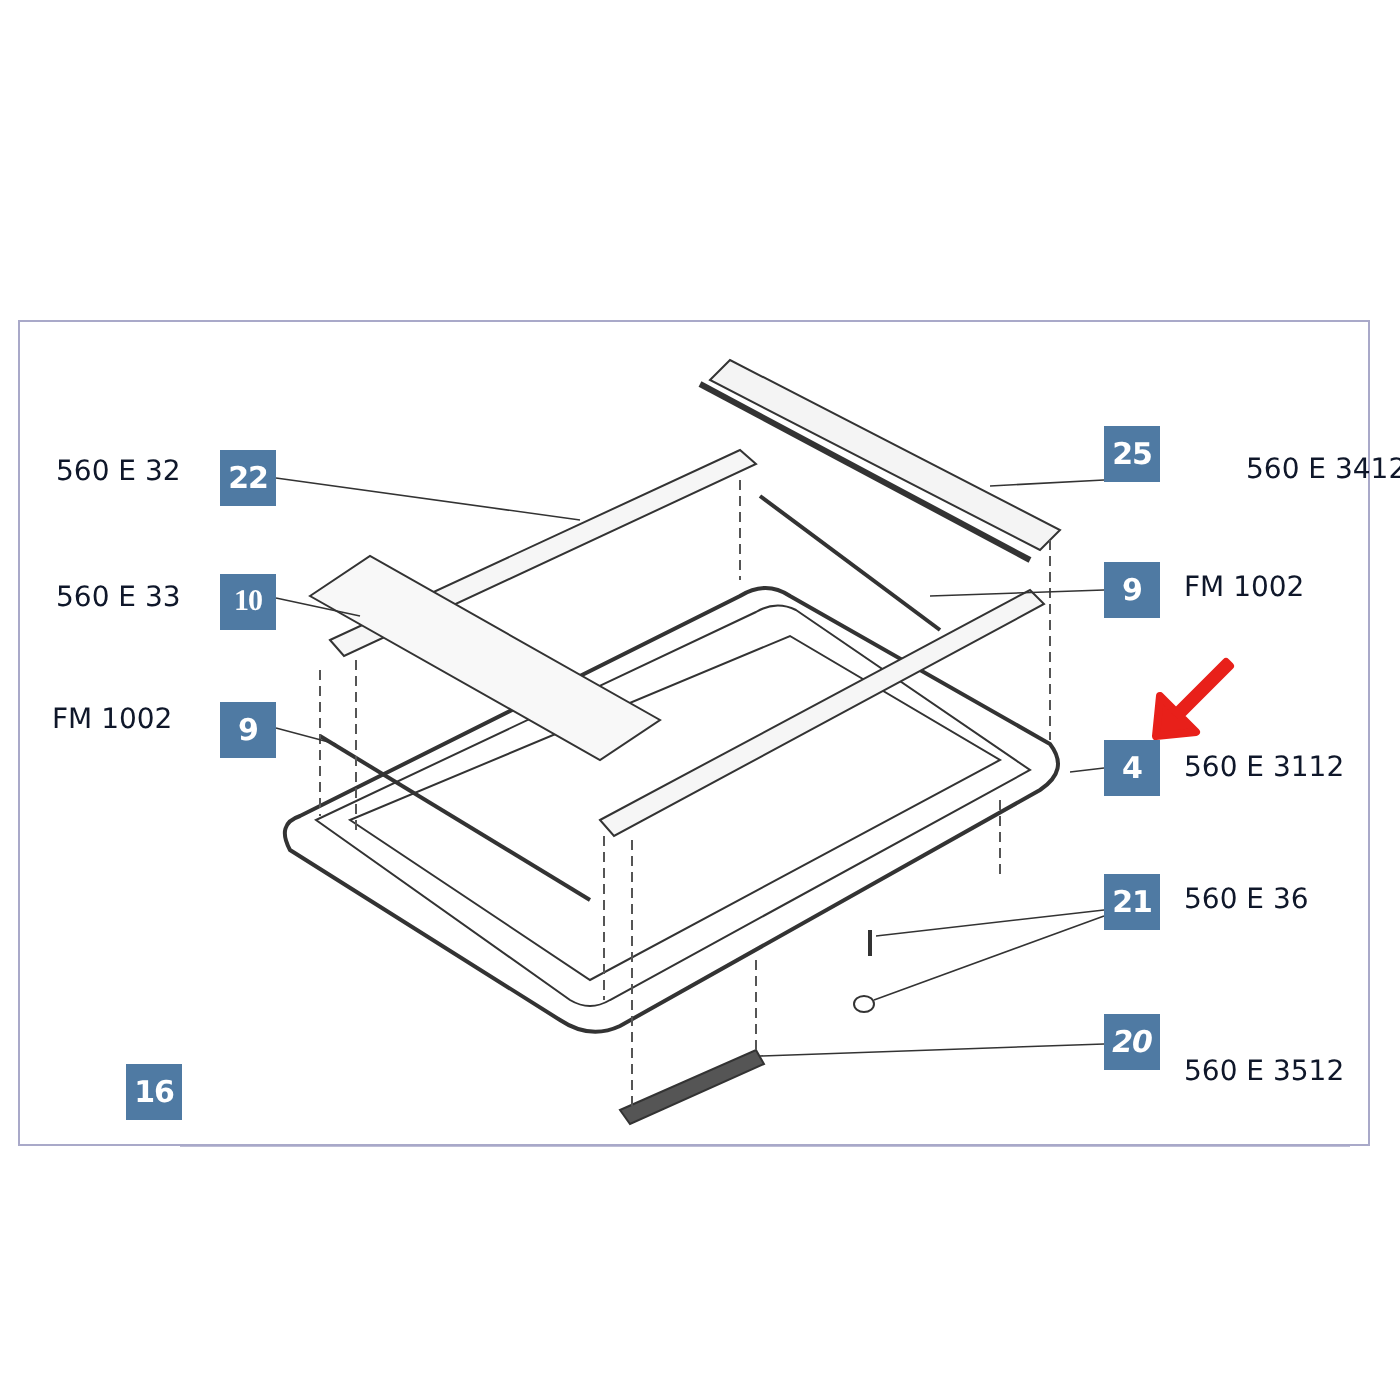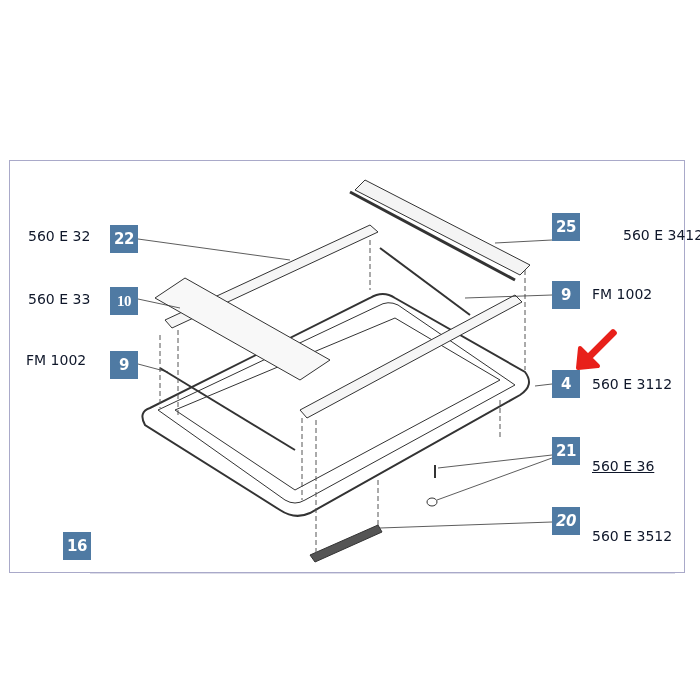--- a/index.html
+++ b/index.html
@@ -79,18 +79,18 @@
 <div class="badge" style="left:552px;top:213px;">25</div>
 <span class="code" style="left:592px;top:227px;margin-left:31px;">560 E 3412</span>
 
 <div class="badge" style="left:552px;top:281px;">9</div>
 <span class="code" style="left:592px;top:286px;">FM 1002</span>
 
 <div class="badge" style="left:552px;top:370px;">4</div>
 <span class="code" style="left:592px;top:376px;">560 E 3112</span>
 
 <div class="badge" style="left:552px;top:437px;">21</div>
-<span class="code" style="left:592px;top:458px;text-decoration:underline;">560 E 36</span>
+<span class="code" style="left:592px;top:442px;">560 E 36</span>
 
 <div class="badge" style="left:552px;top:507px;font-style:italic;">20</div>
 <span class="code" style="left:592px;top:528px;">560 E 3512</span>
 
 <div class="badge" style="left:63px;top:532px;">16</div>
 
 </body></html>

